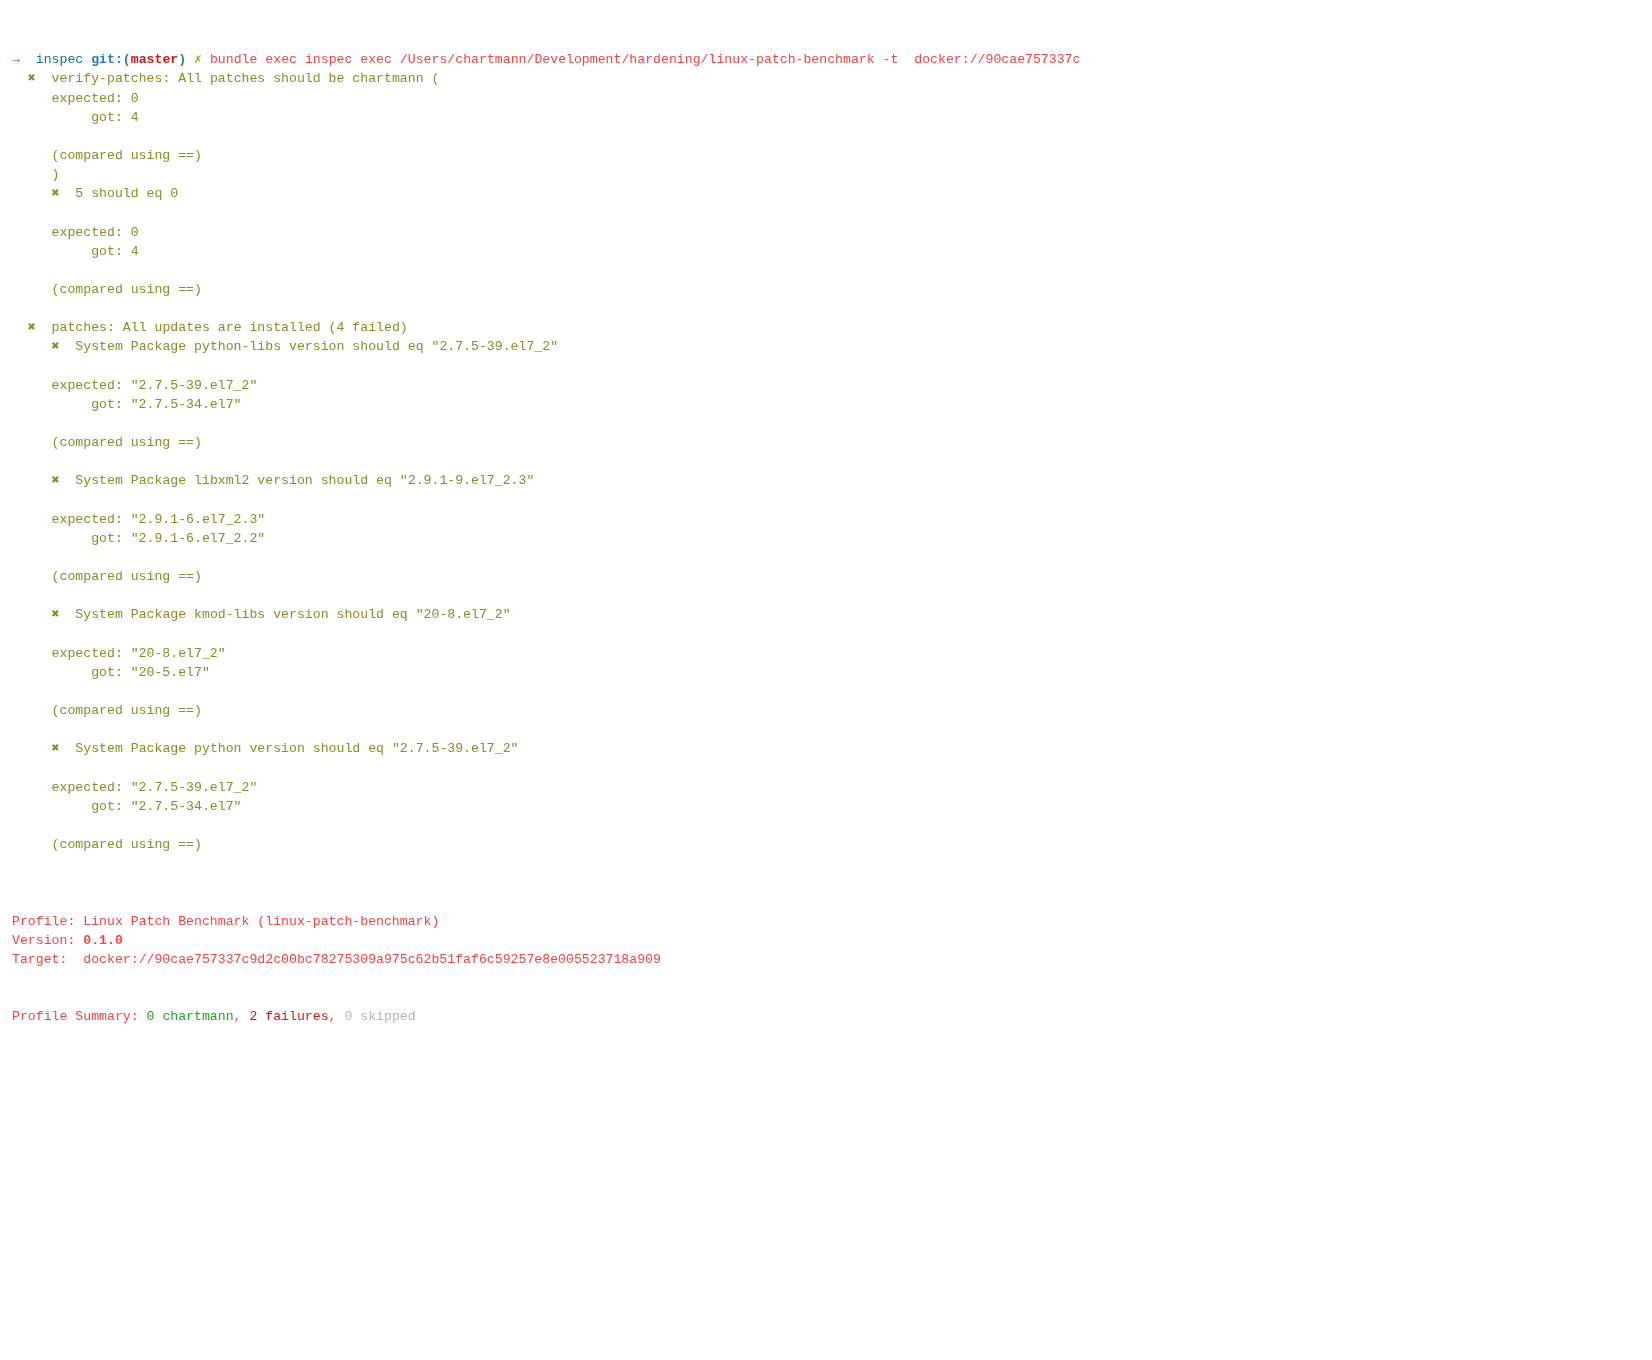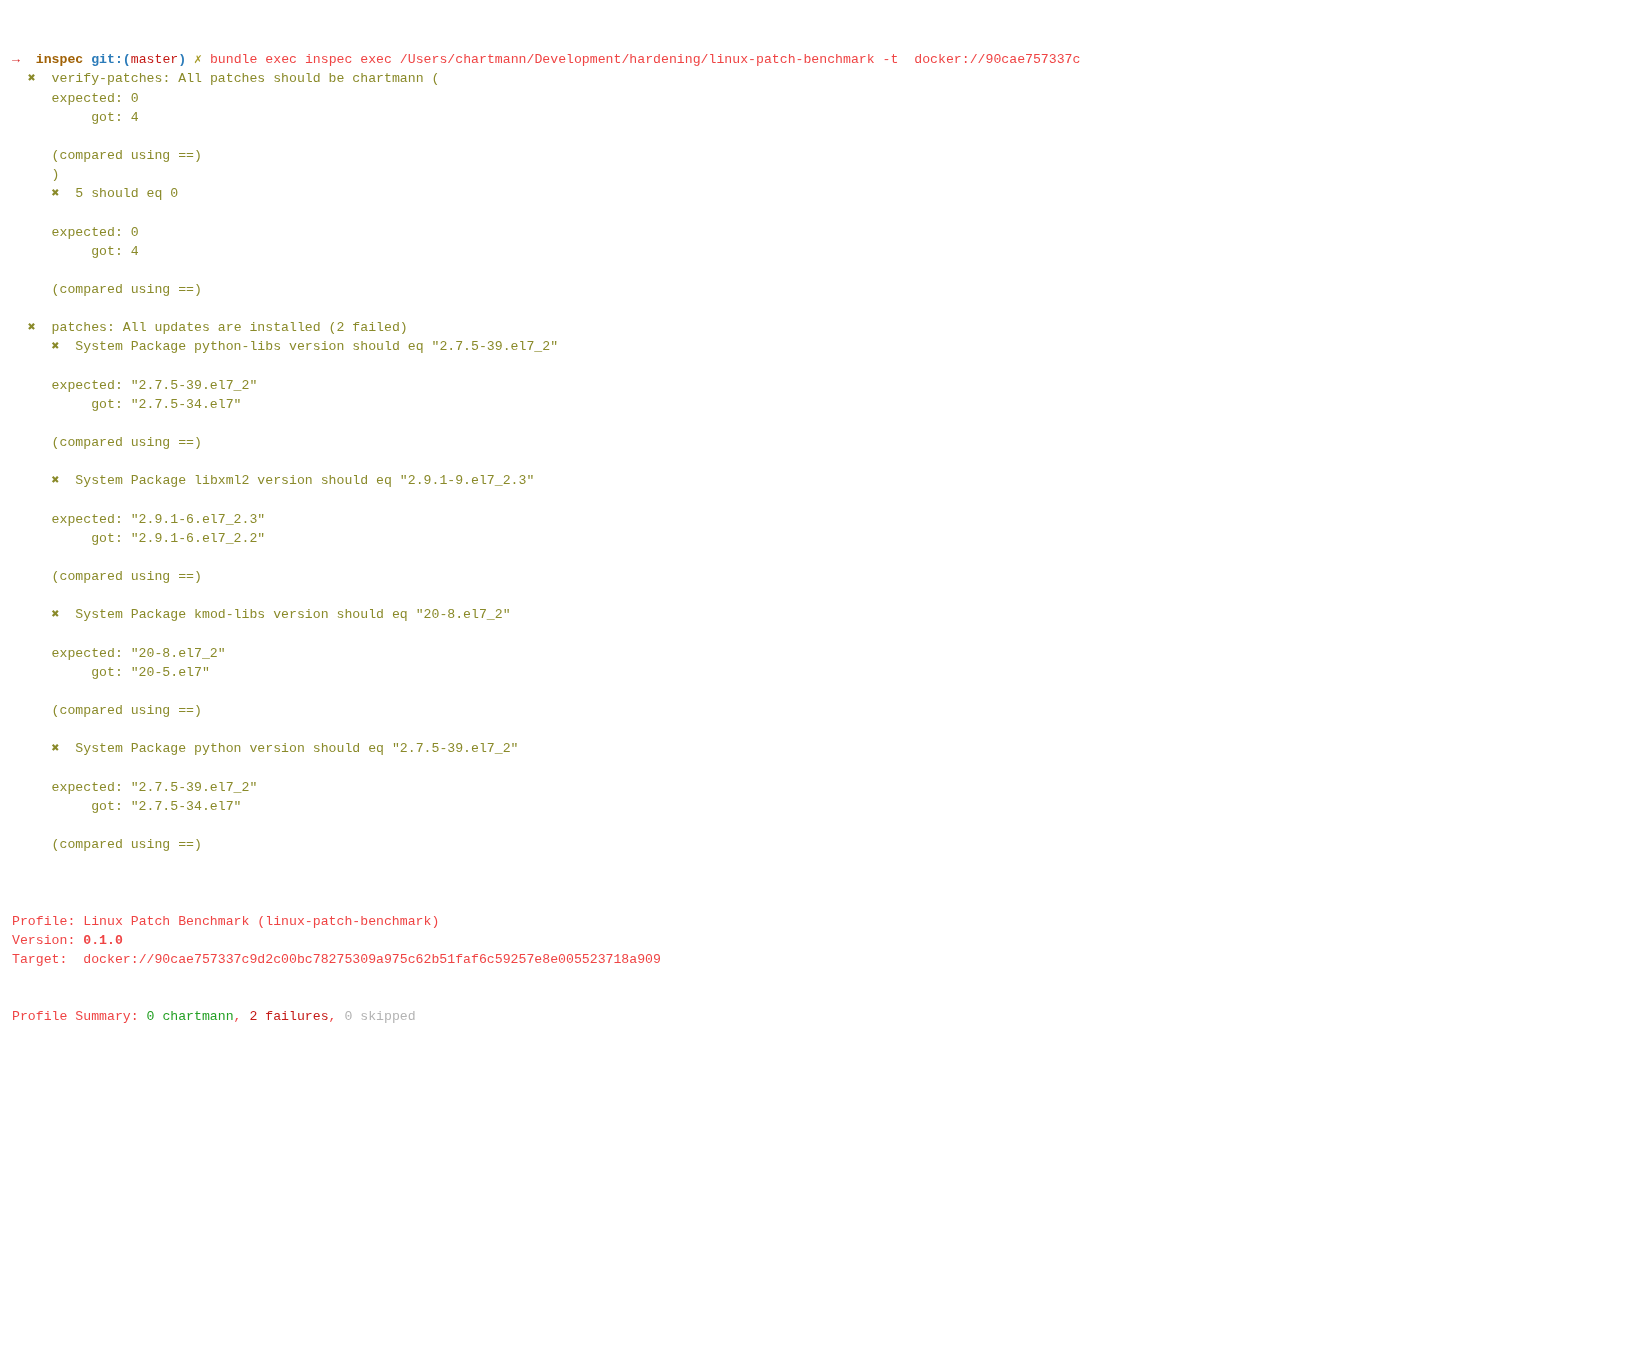--- a/index.html
+++ b/index.html
@@ -6,23 +6,23 @@
       margin: 0;
       padding: 12px;
       background: #ffffff;
       font-family: Menlo, Monaco, "Courier New", monospace;
       font-size: 13.2px;
       line-height: 1.45;
       white-space: pre;
       color: #000000;
     }
     .arrow { color: #d62728; }
-    .bold-cyan { color: #a16207; font-weight: bold; text-align: right; }
+    .bold-cyan { color: #0f766e; font-weight: normal; text-align: right; }
     .blue { color: #2b7bb9; font-weight: bold; }
-    .red { color: #c41a16; font-weight: normal; }
+    .red { color: #c41a16; font-weight: bold; }
     .yellow { color: #a89c2a; }
     .olive { color: #8a8a2a; }
     .grey { color: #b3b3b3; }
     .black { color: #ef4444; }
     .bold { font-weight: bold; }
     .green { color: #24a024; }
     .red2 { color: #c41a16; }
   </style>
 </head>
 <body>
@@ -34,21 +34,21 @@
 
 <span class="olive">     (compared using ==)</span>
 <span class="olive">     )</span>
 <span class="olive">     ✖  </span><span class="olive">5 should eq 0</span>
 
 <span class="olive">     expected: 0</span>
 <span class="olive">          got: 4</span>
 
 <span class="olive">     (compared using ==)</span>
 
-<span class="olive">  ✖  </span><span class="olive">patches: All updates are installed (2 failed)</span>
+<span class="olive">  ✖  </span><span class="olive">patches: All updates are installed (4 failed)</span>
 <span class="olive">     ✖  </span><span class="olive">System Package python-libs version should eq "2.7.5-39.el7_2"</span>
 
 <span class="olive">     expected: "2.7.5-39.el7_2"</span>
 <span class="olive">          got: "2.7.5-34.el7"</span>
 
 <span class="olive">     (compared using ==)</span>
 
 <span class="olive">     ✖  </span><span class="olive">System Package libxml2 version should eq "2.9.1-9.el7_2.3"</span>
 
 <span class="olive">     expected: "2.9.1-6.el7_2.3"</span>

